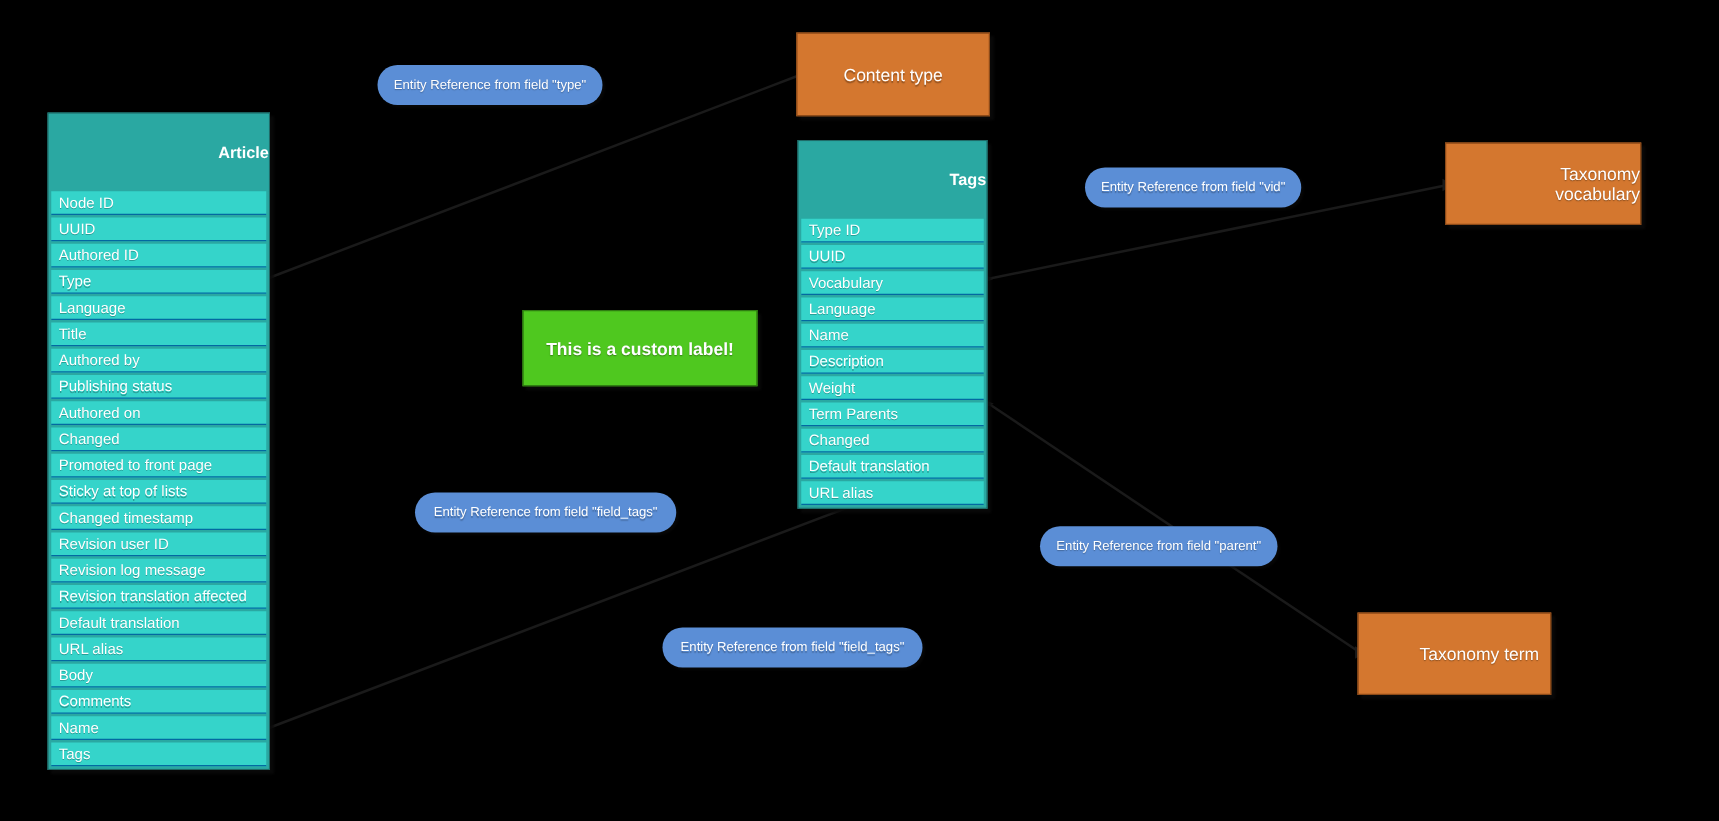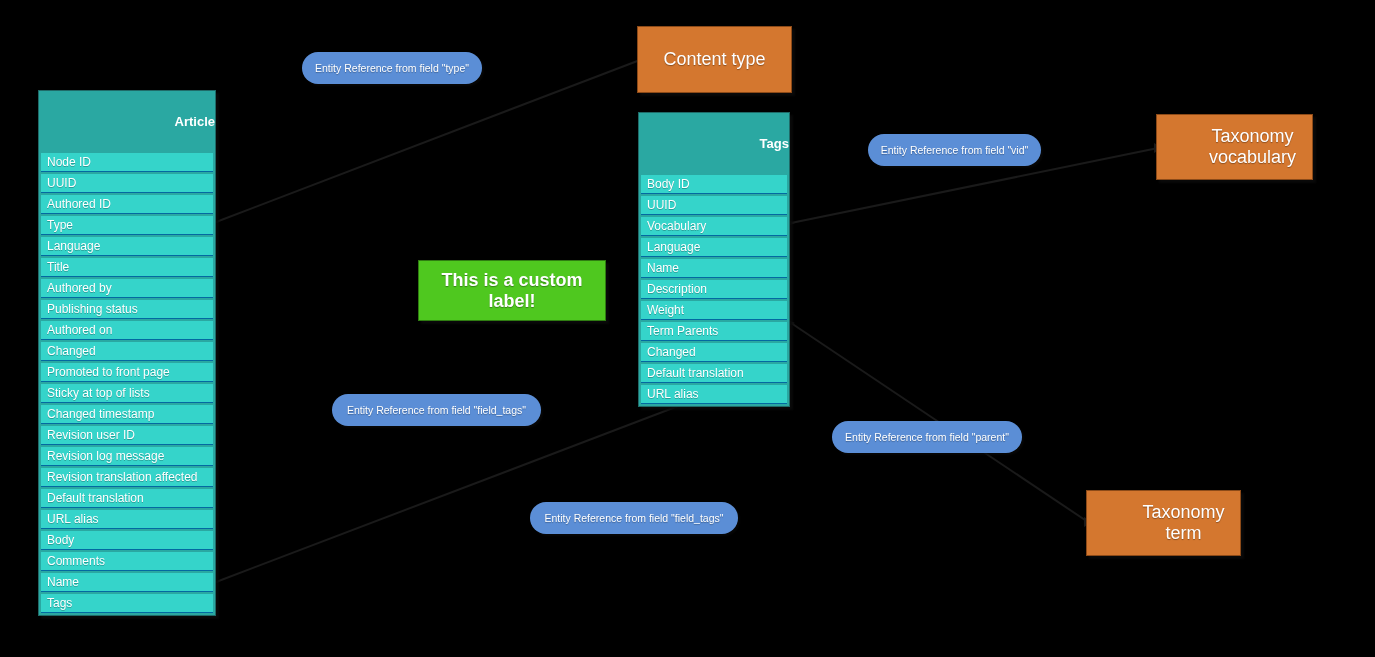--- a/index.html
+++ b/index.html
@@ -68,22 +68,22 @@
   .field-row:last-child { margin-bottom: 0; }
 
   
   .plainbox {
     position: absolute;
     box-sizing: border-box;
     display: flex;
     align-items: center;
     justify-content: center;
     color: #ffffff;
-    font-size: 18px;
-    text-align: center;
+    font-size: 14px;
+    text-align: right;
     box-shadow: 3px 3px 2px rgba(10,10,10,0.85);
     text-shadow: 0 1px 1px rgba(0,0,0,0.35);
   }
   .plainbox.orange {
     background: #d4772f;
     border: 1px solid #8c4a18;
   }
   .plainbox.green {
     background: #4fc81f;
     border: 1px solid #2f7d11;
@@ -165,39 +165,39 @@
       <div class="field-row">Name</div>
       <div class="field-row">Tags</div>
     </div>
   </div>
 
   <div class="entity" id="entity-tags" style="left:638px; top:112px; width:152px;">
     <div class="entity-header" style="height:62px;">
       <span>Tags</span>
     </div>
     <div class="entity-fields">
-      <div class="field-row">Body ID</div>
+      <div class="field-row">Type ID</div>
       <div class="field-row">UUID</div>
       <div class="field-row">Vocabulary</div>
       <div class="field-row">Language</div>
       <div class="field-row">Name</div>
       <div class="field-row">Description</div>
       <div class="field-row">Weight</div>
       <div class="field-row">Term Parents</div>
       <div class="field-row">Changed</div>
       <div class="field-row">Default translation</div>
       <div class="field-row">URL alias</div>
     </div>
   </div>
 
   <div class="plainbox orange" style="left:637px; top:26px; width:155px; height:67px;">
     <span>Content type</span>
   </div>
 
-  <div class="plainbox green" style="left:418px; top:260px; width:188px; height:61px;">
+  <div class="plainbox green" style="left:418px; top:248px; width:188px; height:61px;">
     <span>This is a custom label!</span>
   </div>
 
   <div class="plainbox orange" style="left:1156px; top:114px; width:157px; height:66px;padding-left:36px;">
     <span>Taxonomy vocabulary</span>
   </div>
 
   <div class="plainbox orange" style="left:1086px; top:490px; width:155px; height:66px;padding-left:40px;">
     <span>Taxonomy term</span>
   </div>

